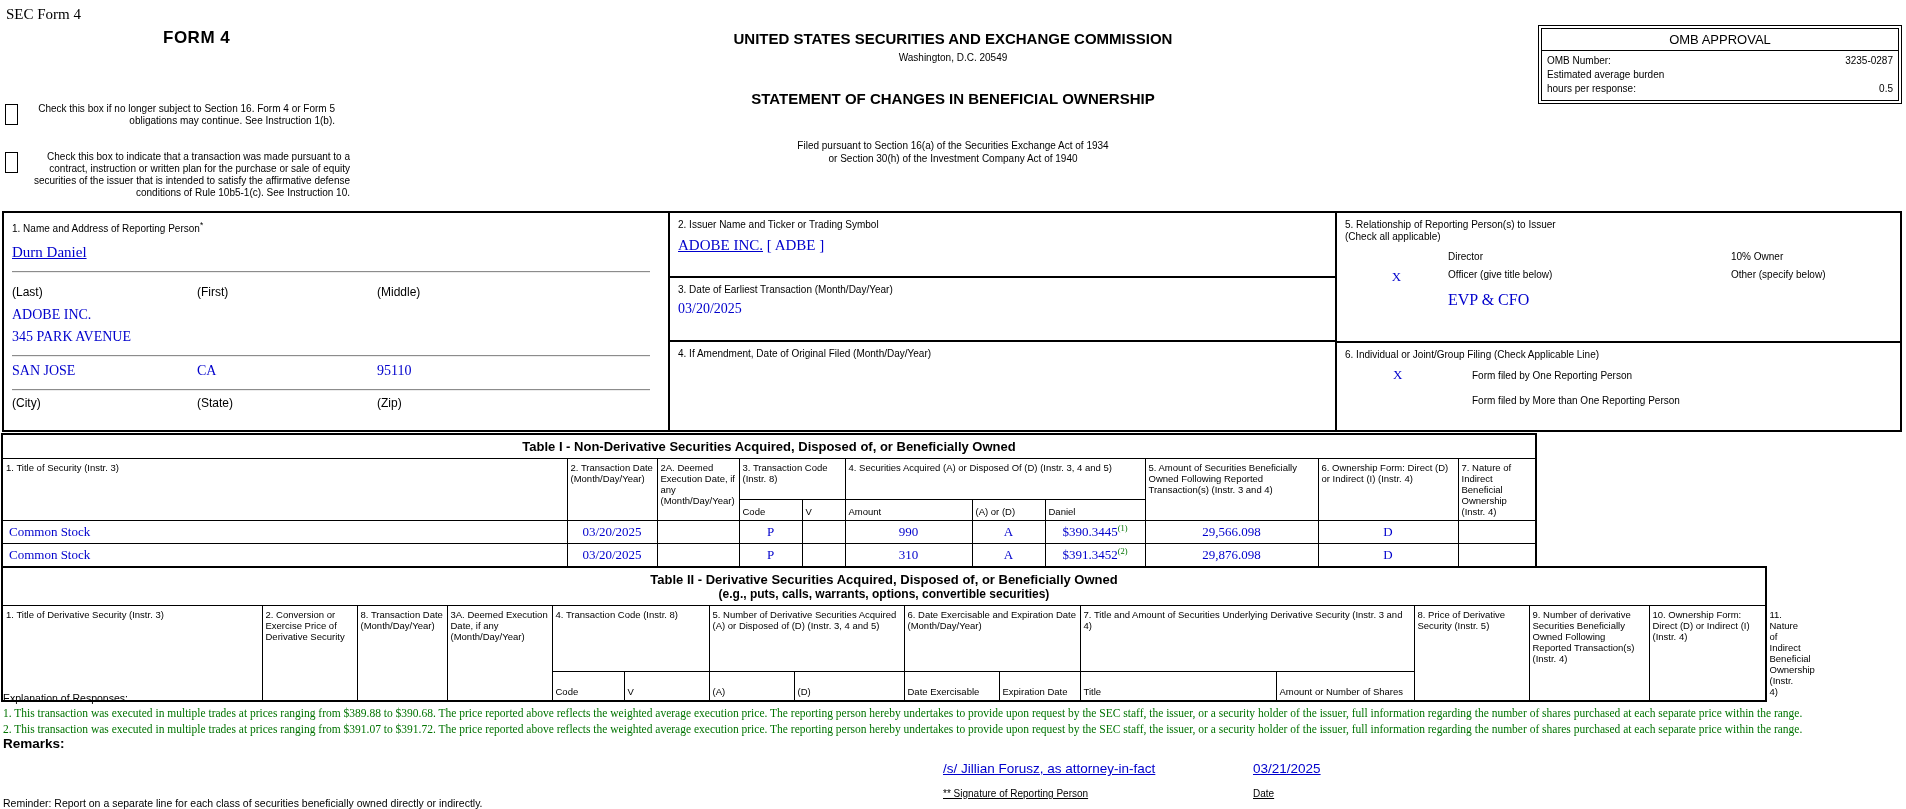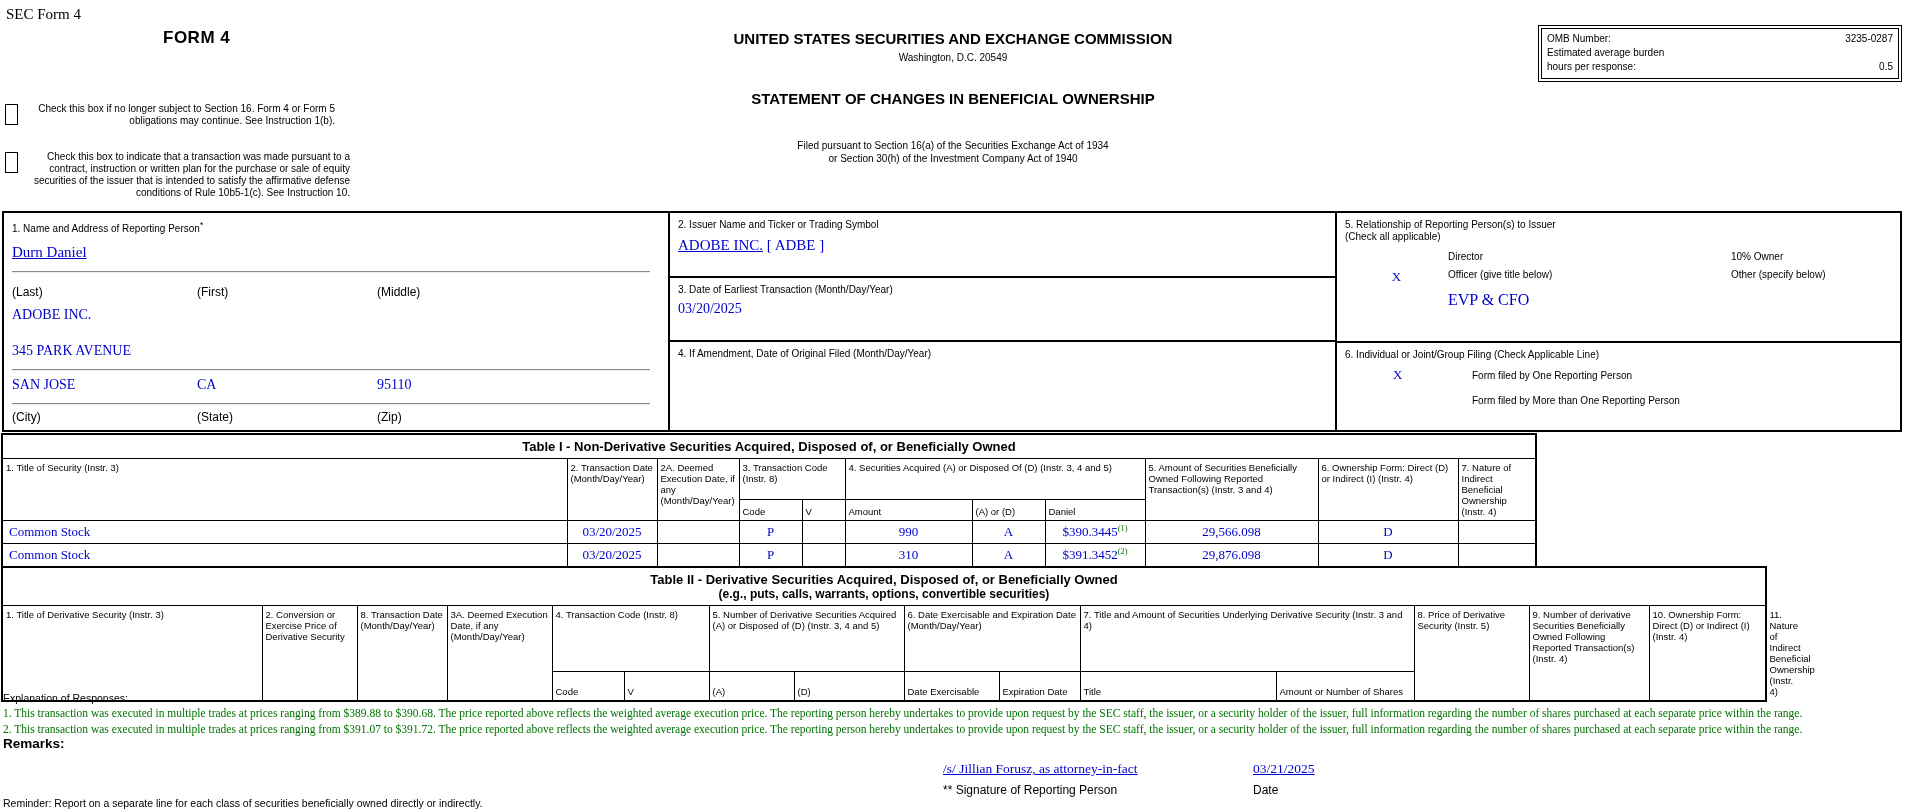--- a/index.html
+++ b/index.html
@@ -44,21 +44,21 @@
   .sec5 { flex:0 0 130px; border-bottom:2px solid #000; padding:6px 8px; }
   .sec6 { flex:1 1 auto; padding:6px 8px; }
 
   .name-link { display:inline-block; margin-top:9px; font-family:"Liberation Serif",serif; font-size:15px; }
   .rule { border:0; height:0; border-top:1px solid #8c8c8c; border-bottom:1px solid #ececec; margin:10px 10px 0 0; }
   .grid3 { display:grid; grid-template-columns:185px 180px 1fr; }
   .small-lbl { font-size:12px; }
   .val { font-family:"Liberation Serif",serif; font-size:14px; color:var(--blue); }
   .mf-col1 .lfm { margin-top:12px; }
   .mf-col1 .a1 { margin-top:8px; }
-  .mf-col1 .a2 { margin-top:20px; }
+  .mf-col1 .a2 { margin-top:6px; }
   .mf-col1 .street { margin-top:4px; }
   .mf-col1 .citygrid { margin-top:6px; }
   .mf-col1 .csz { margin-top:5px; }
   .issuer-line { margin-top:6px; font-family:"Liberation Serif",serif; font-size:15px; color:var(--blue); }
   .date-val { margin-top:5px; }
 
   .sec5-grid { display:grid; grid-template-columns:103px 283px 1fr; margin-top:8px; row-gap:7px; font-size:10px; }
   .sec5-grid .x { text-align:center; font-family:"Liberation Serif",serif; font-size:13px; color:var(--blue); }
   .officer-title { margin:6px 0 0 103px; font-family:"Liberation Serif",serif; font-size:16px; color:var(--blue); }
   .sec6-row { position:relative; height:19px; margin-top:6px; font-size:10px; }
@@ -83,42 +83,43 @@
   sup.note { font-size:8.5px; color:var(--green); vertical-align:super; line-height:0; }
 
   
   .explanation { position:absolute; top:692px; left:3px; right:3px; }
   .exp-head { font-size:10.5px; }
   .exp-item { font-family:"Liberation Serif",serif; font-size:11.5px; color:var(--green); margin-top:3px; line-height:13px; }
   .remarks { position:absolute; top:736px; left:3px; font-weight:bold; font-size:13.5px; }
   .sig-block { position:absolute; top:761px; left:943px; display:flex; }
   .sig-col1 { width:310px; }
   .sig-col2 { width:200px; }
-  .sig-link { font-family:Liberation Serif, serif; font-size:13.5px; }
-  .sig-lbl { font-size:12px; margin-top:6px; color:#000; }
+  .sig-link { font-family:Liberation Sans, sans-serif; font-size:13.5px; }
+  .sig-lbl { font-size:10px; margin-top:12px; color:#000;text-decoration:underline; }
   .reminder { position:absolute; top:797px; left:3px; font-size:10.5px; }
 </style>
 </head>
 <body>
 
 <div class="sec-form-label">SEC Form 4</div>
 <div class="form4-title">FORM 4</div>
 
 <div class="center-head">
   <div class="commission">UNITED STATES SECURITIES AND EXCHANGE COMMISSION</div>
   <div class="addr">Washington, D.C. 20549</div>
   <div class="statement">STATEMENT OF CHANGES IN BENEFICIAL OWNERSHIP</div>
   <div class="pursuant">
     <div>Filed pursuant to Section 16(a) of the Securities Exchange Act of 1934</div>
     <div>or Section 30(h) of the Investment Company Act of 1940</div>
   </div>
 </div>
 
 <div class="omb-box">
   <div class="omb-inner">
+    <div class="omb-title">OMB APPROVAL</div>
     <div class="omb-body">
       <div class="omb-row">
         <span>OMB Number:</span>
         <span>3235-0287</span>
       </div>
       <div>Estimated average burden</div>
       <div class="omb-row">
         <span>hours per response:</span>
         <span>0.5</span>
       </div>

